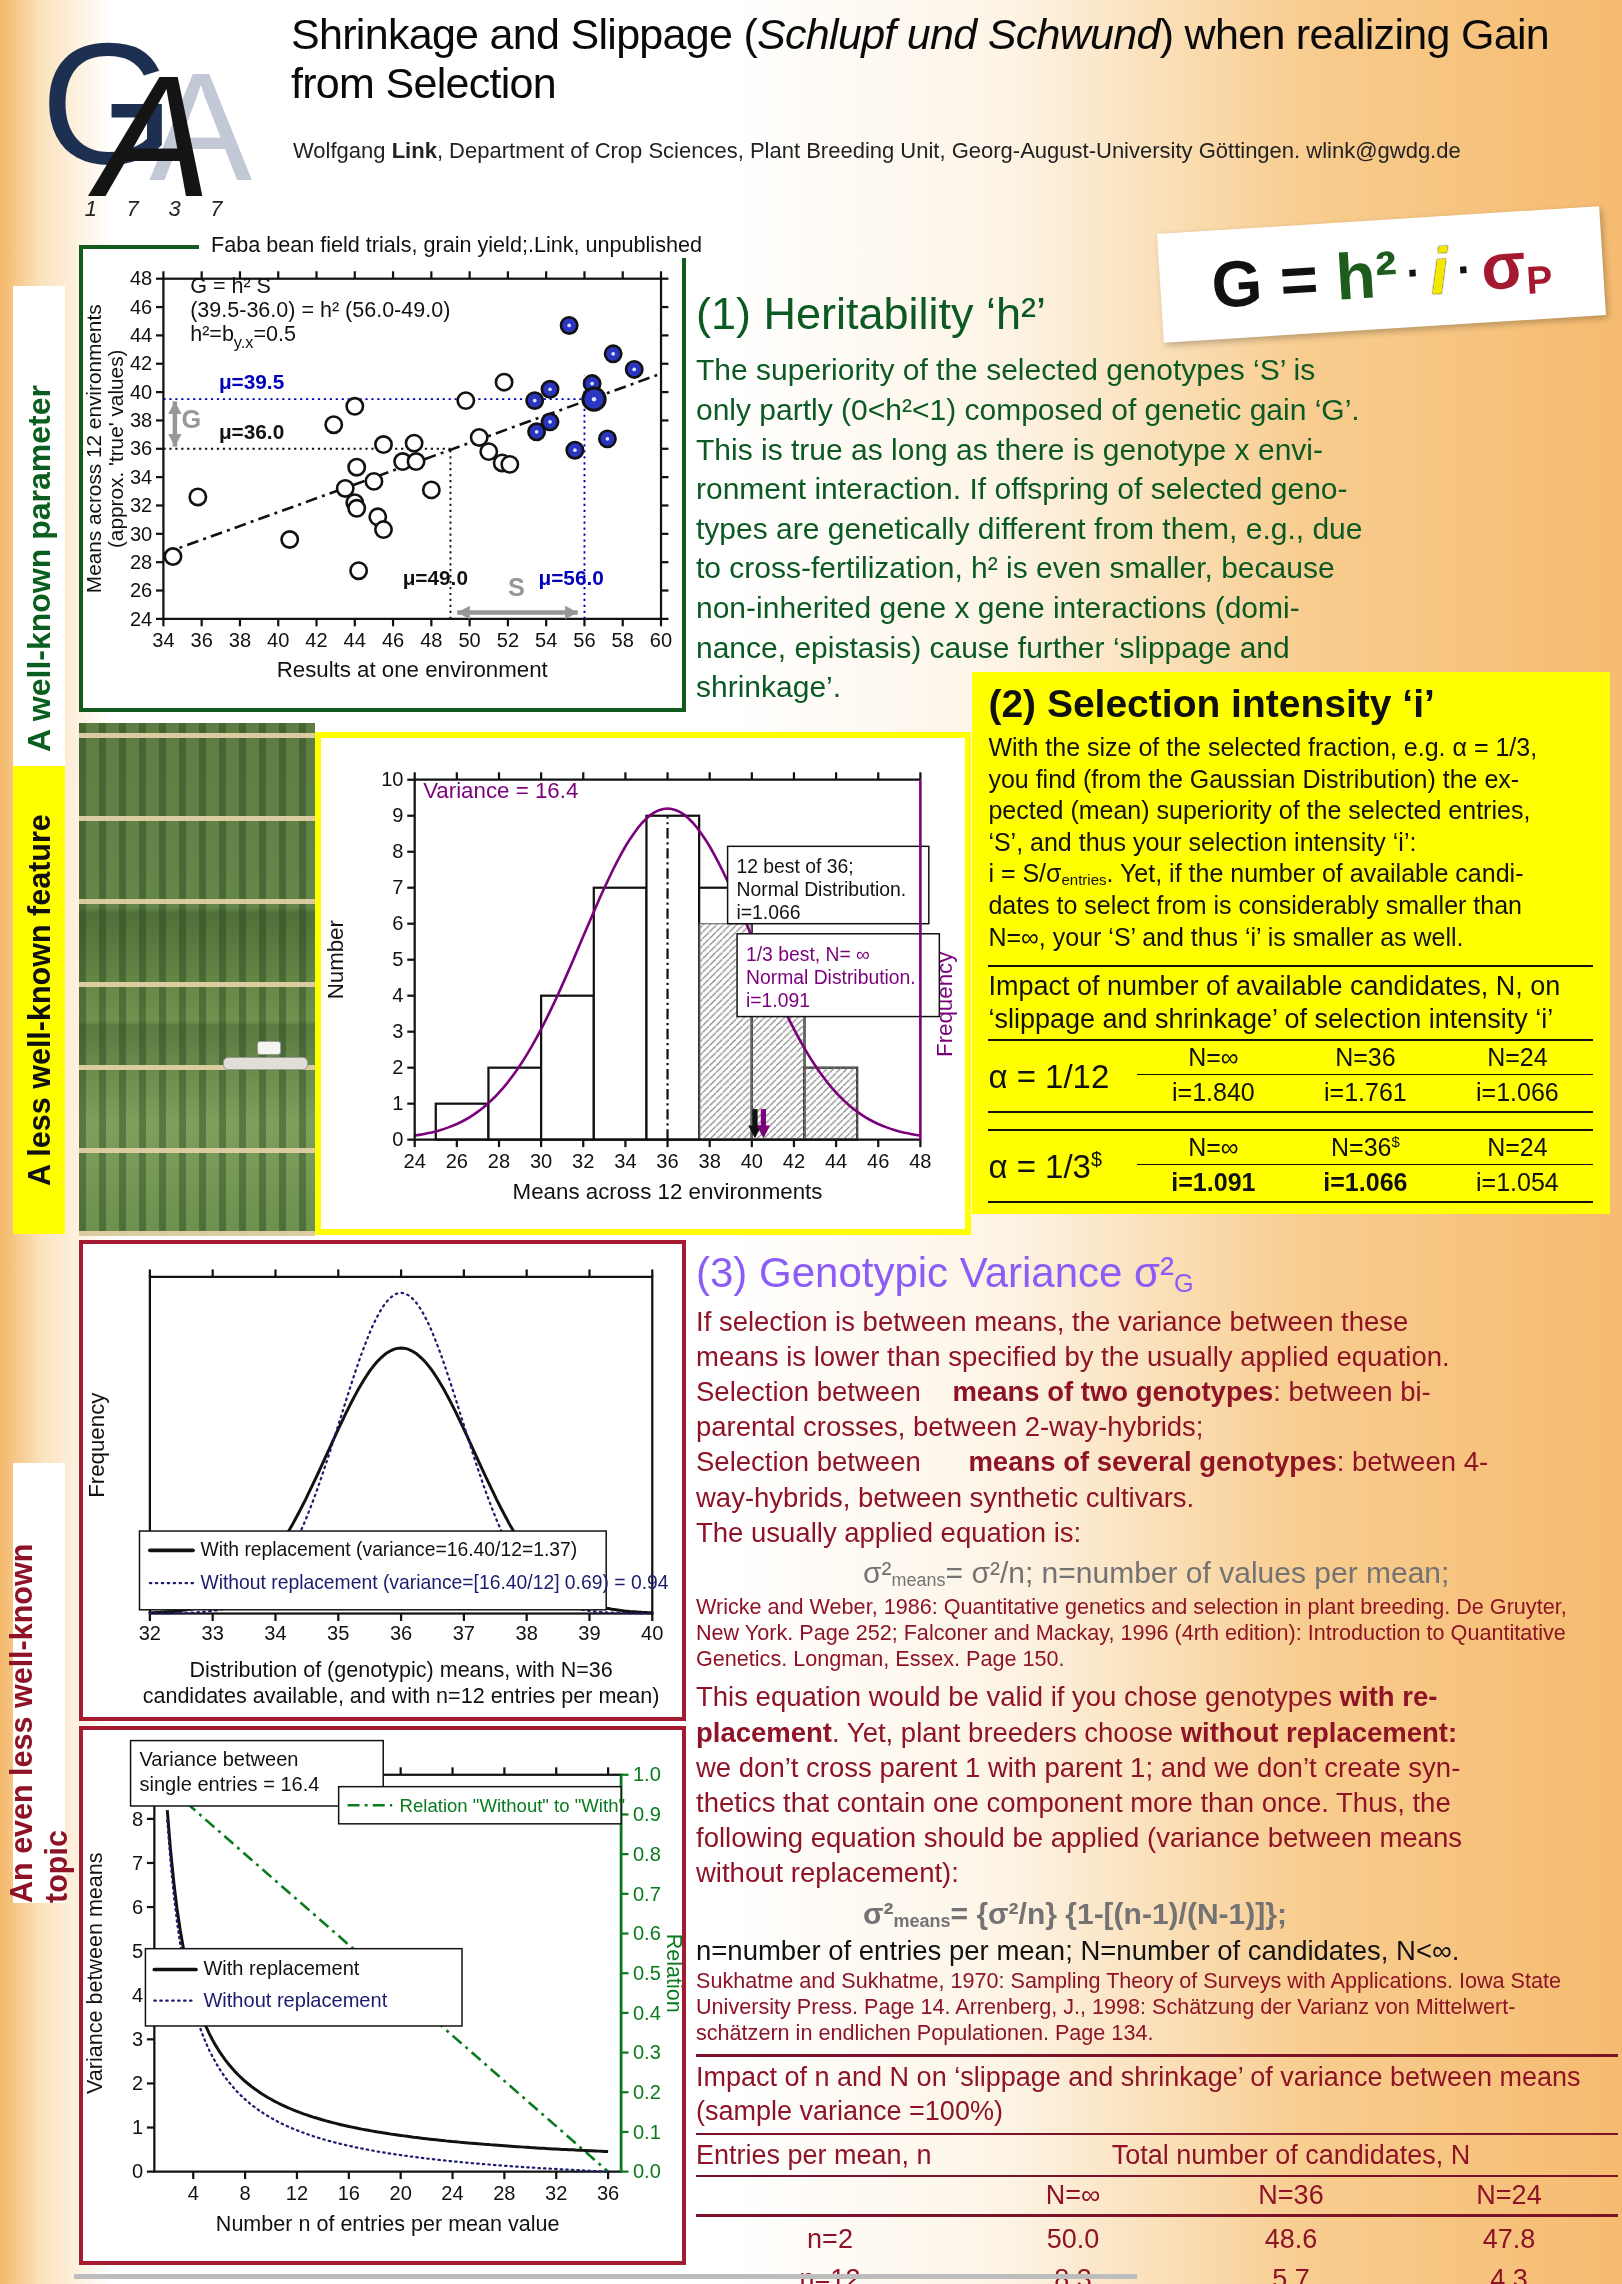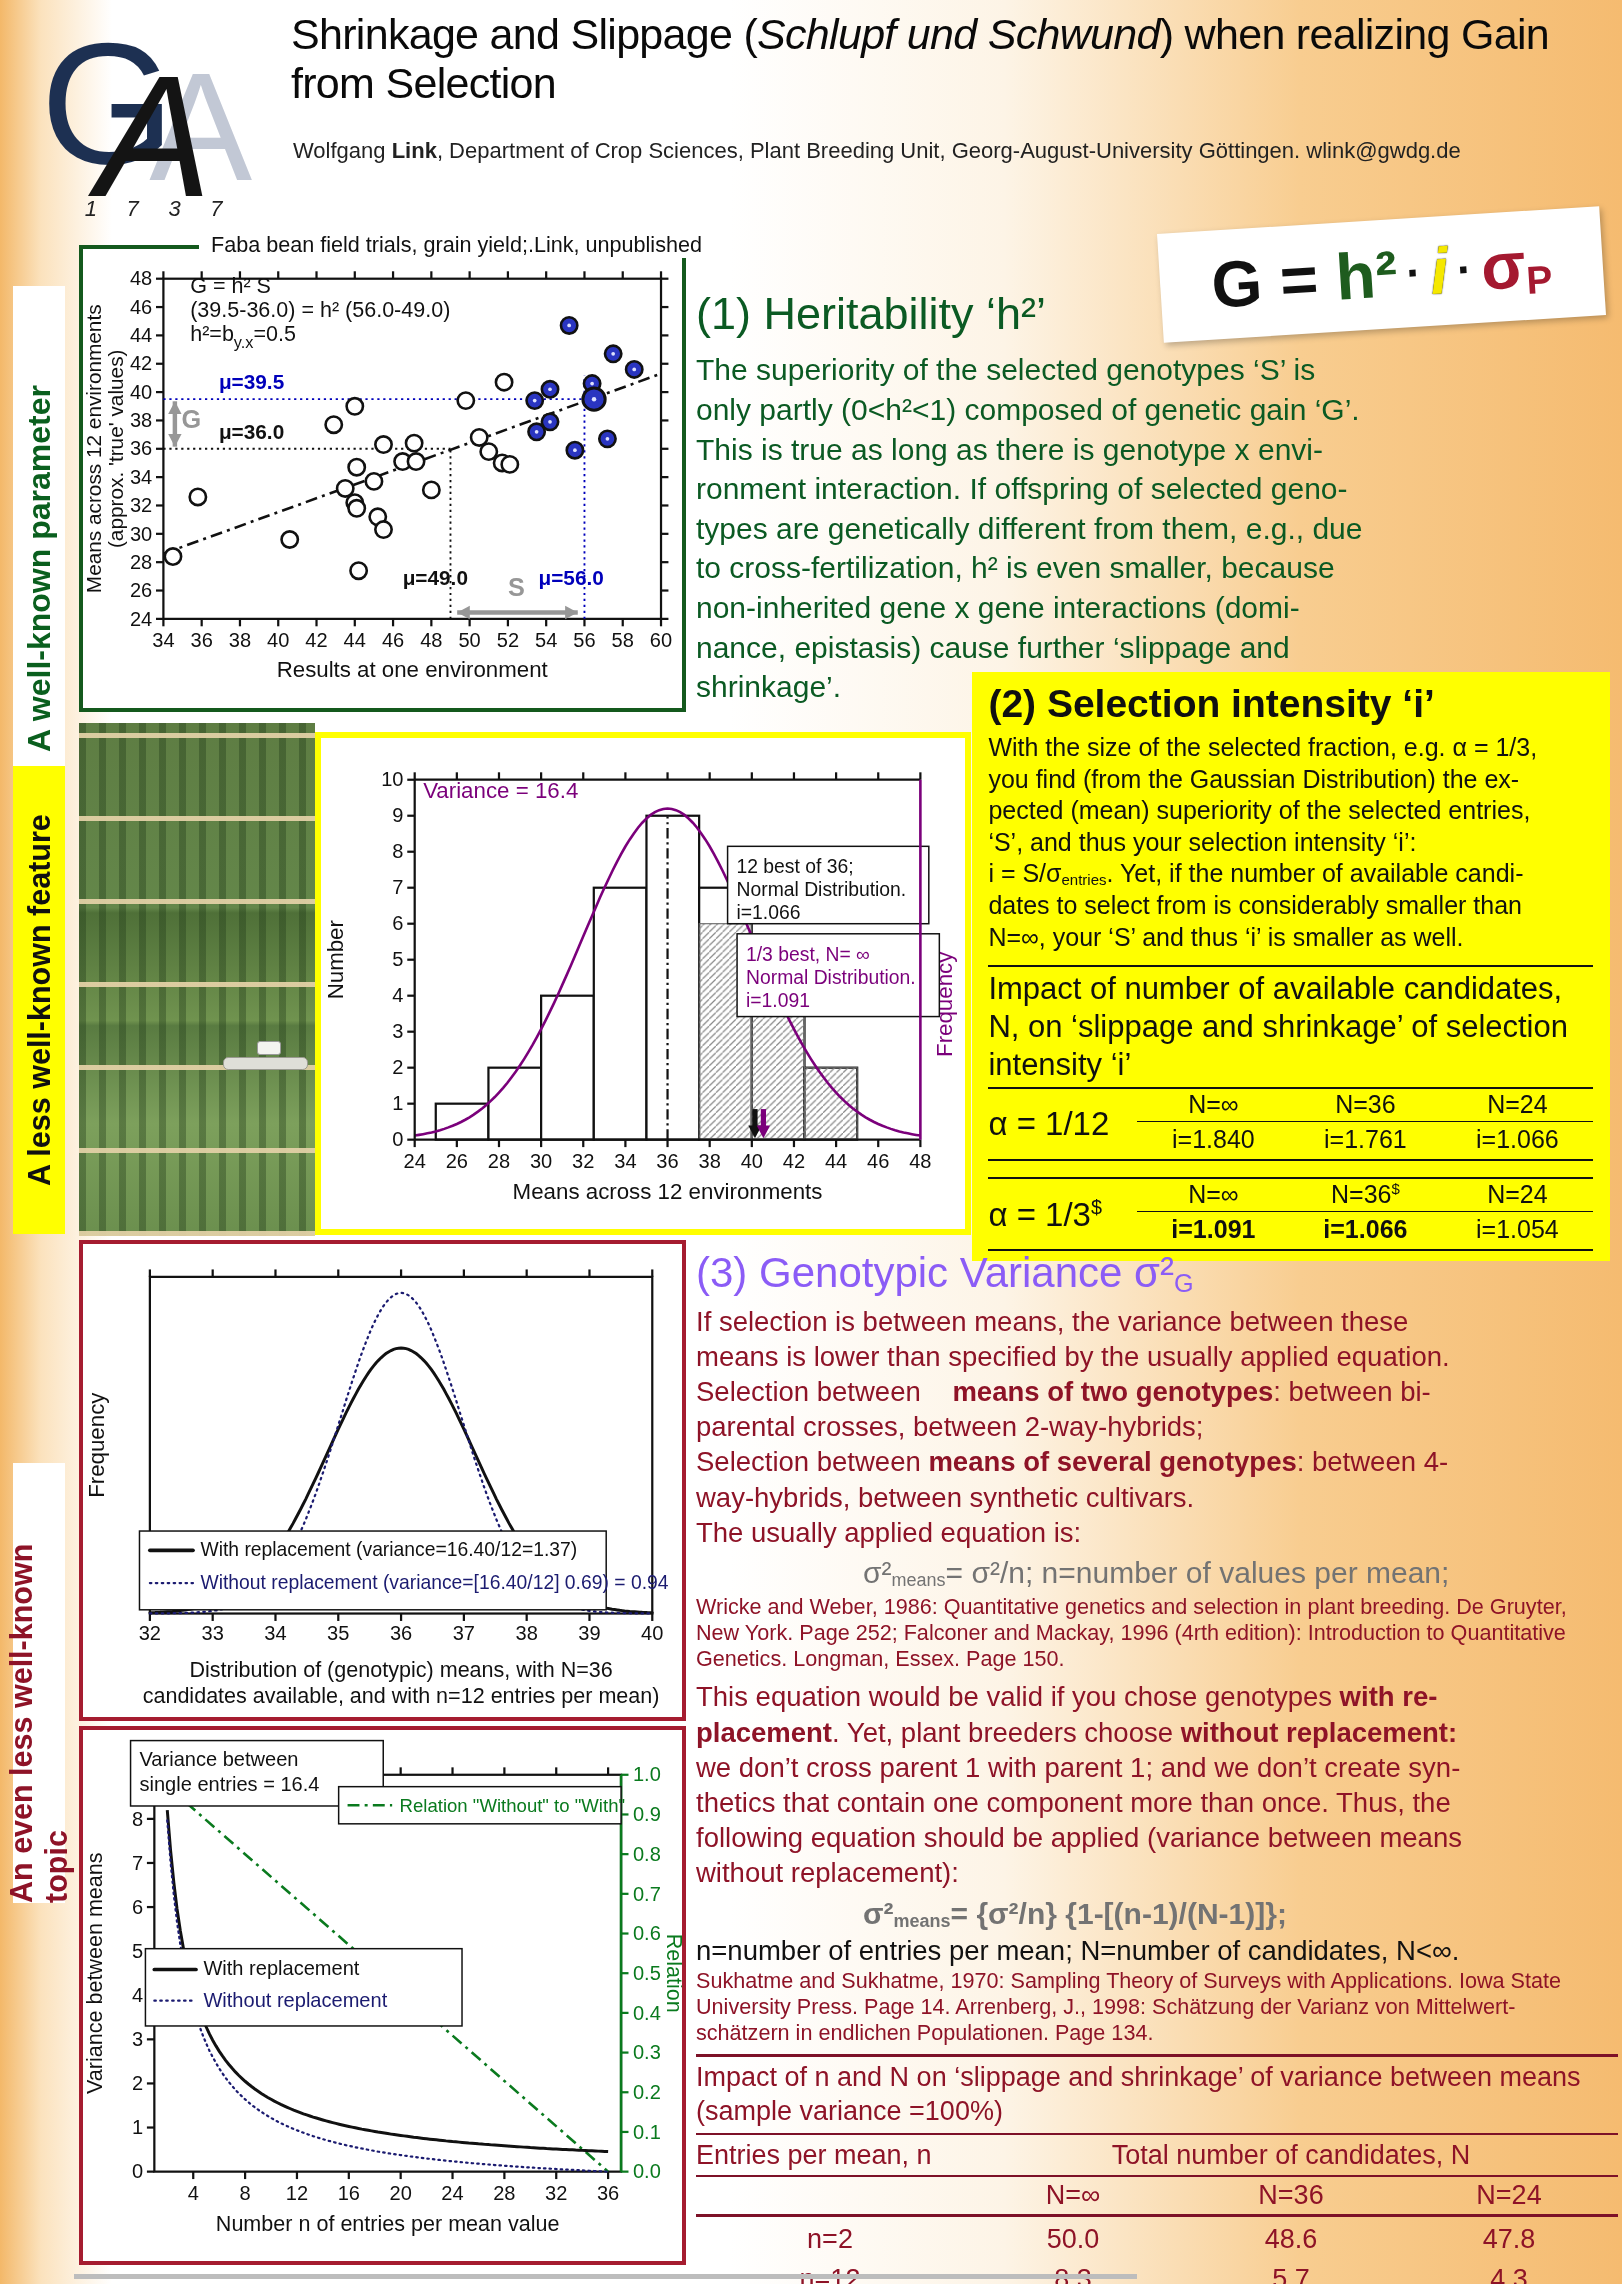--- a/index.html
+++ b/index.html
@@ -55,21 +55,21 @@
   
   .sec1{left:696px;top:288px;width:743px;color:#0b5a23;}
   .sec1 h2{margin:0 0 10.4px 0;font-size:45px;font-weight:normal;color:#0b5a23;}
   .sec1 .body{font-size:30px;line-height:1.32;}
 
   
   .sec2{left:972px;top:672px;width:605px;height:auto;background:#ffff00;padding:10.4px 16.4px 10.4px 16.4px;color:#101010;}
   .sec2 h2{margin:0 0 6px 0;font-size:39px;font-weight:bold;}
   .sec2 .body{font-size:25px;line-height:1.26;}
   .t2{margin-top:12px;}
-  .t2title{font-size:31px;line-height:1.22;border-top:2.2px solid #111;border-bottom:2.2px solid #111;padding:3px 0;}
+  .t2title{font-size:27px;line-height:1.22;border-top:2.2px solid #111;border-bottom:2.2px solid #111;padding:3px 0;}
   .t2group{display:grid;grid-template-columns:149px 1fr;align-items:center;padding:1.5px 0 0 0;border-bottom:2.2px solid #111;}
   .t2group.g2{border-top:2.2px solid #111;margin-top:16.4px;}
   .t2alpha{font-size:33px;text-align:left;}
   .t2rows{display:block;}
   .t2row{display:grid;grid-template-columns:1fr 1fr 1fr;text-align:center;font-size:25px;}
   .t2row.head{border-bottom:1.5px solid #111;padding-bottom:1.5px;}
   .t2row.vals{padding:3px 0 4.5px 0;}
   .t2row .b{font-weight:bold;}
   .t2foot{font-size:24px;line-height:1.24;margin-top:4.5px;}
 
@@ -570,21 +570,21 @@
       <text x="410" y="674" fill="#111" font-size="29" font-family="&quot;Liberation Sans&quot;,sans-serif" text-anchor="middle">Number n of entries per mean value</text>
     </svg>
 </div>
 
 <div class="abs sec3">
   <h2><span>(3) Genotypic Variance σ²</span><sub>G</sub></h2>
   <div class="s3para"><span>If selection is between means, the variance between these
 means is lower than specified by the usually applied equation.
 Selection between </span><span style="font-weight: bold; margin-left: 24px;">means of two genotypes</span><span>: between bi-
 parental crosses, between 2-way-hybrids;
-Selection between </span><span style="font-weight: bold;">means of several genotypes</span><span>: between 4-
+Selection between </span><span style="font-weight: bold; margin-left: 40px;">means of several genotypes</span><span>: between 4-
 way-hybrids, between synthetic cultivars.
 The usually applied equation is:</span></div>
   <div class="s3eq"><span>σ²</span><sub>means</sub><span>= σ²/n;   n=number of values per mean;</span></div>
   <div class="s3ref">Wricke and Weber, 1986: Quantitative genetics and selection in plant breeding. De Gruyter,
 New York. Page 252; Falconer and Mackay, 1996 (4rth edition): Introduction to Quantitative
 Genetics. Longman, Essex.  Page 150.</div>
   <div class="s3para"><span>This equation would be valid if you chose genotypes </span><span style="font-weight: bold;">with re-
 placement</span><span>. Yet, plant breeders choose </span><span style="font-weight: bold;">without replacement:</span><span>
 we don’t cross parent 1 with parent 1; and we don’t create syn-
 thetics that contain one component more than once. Thus, the

